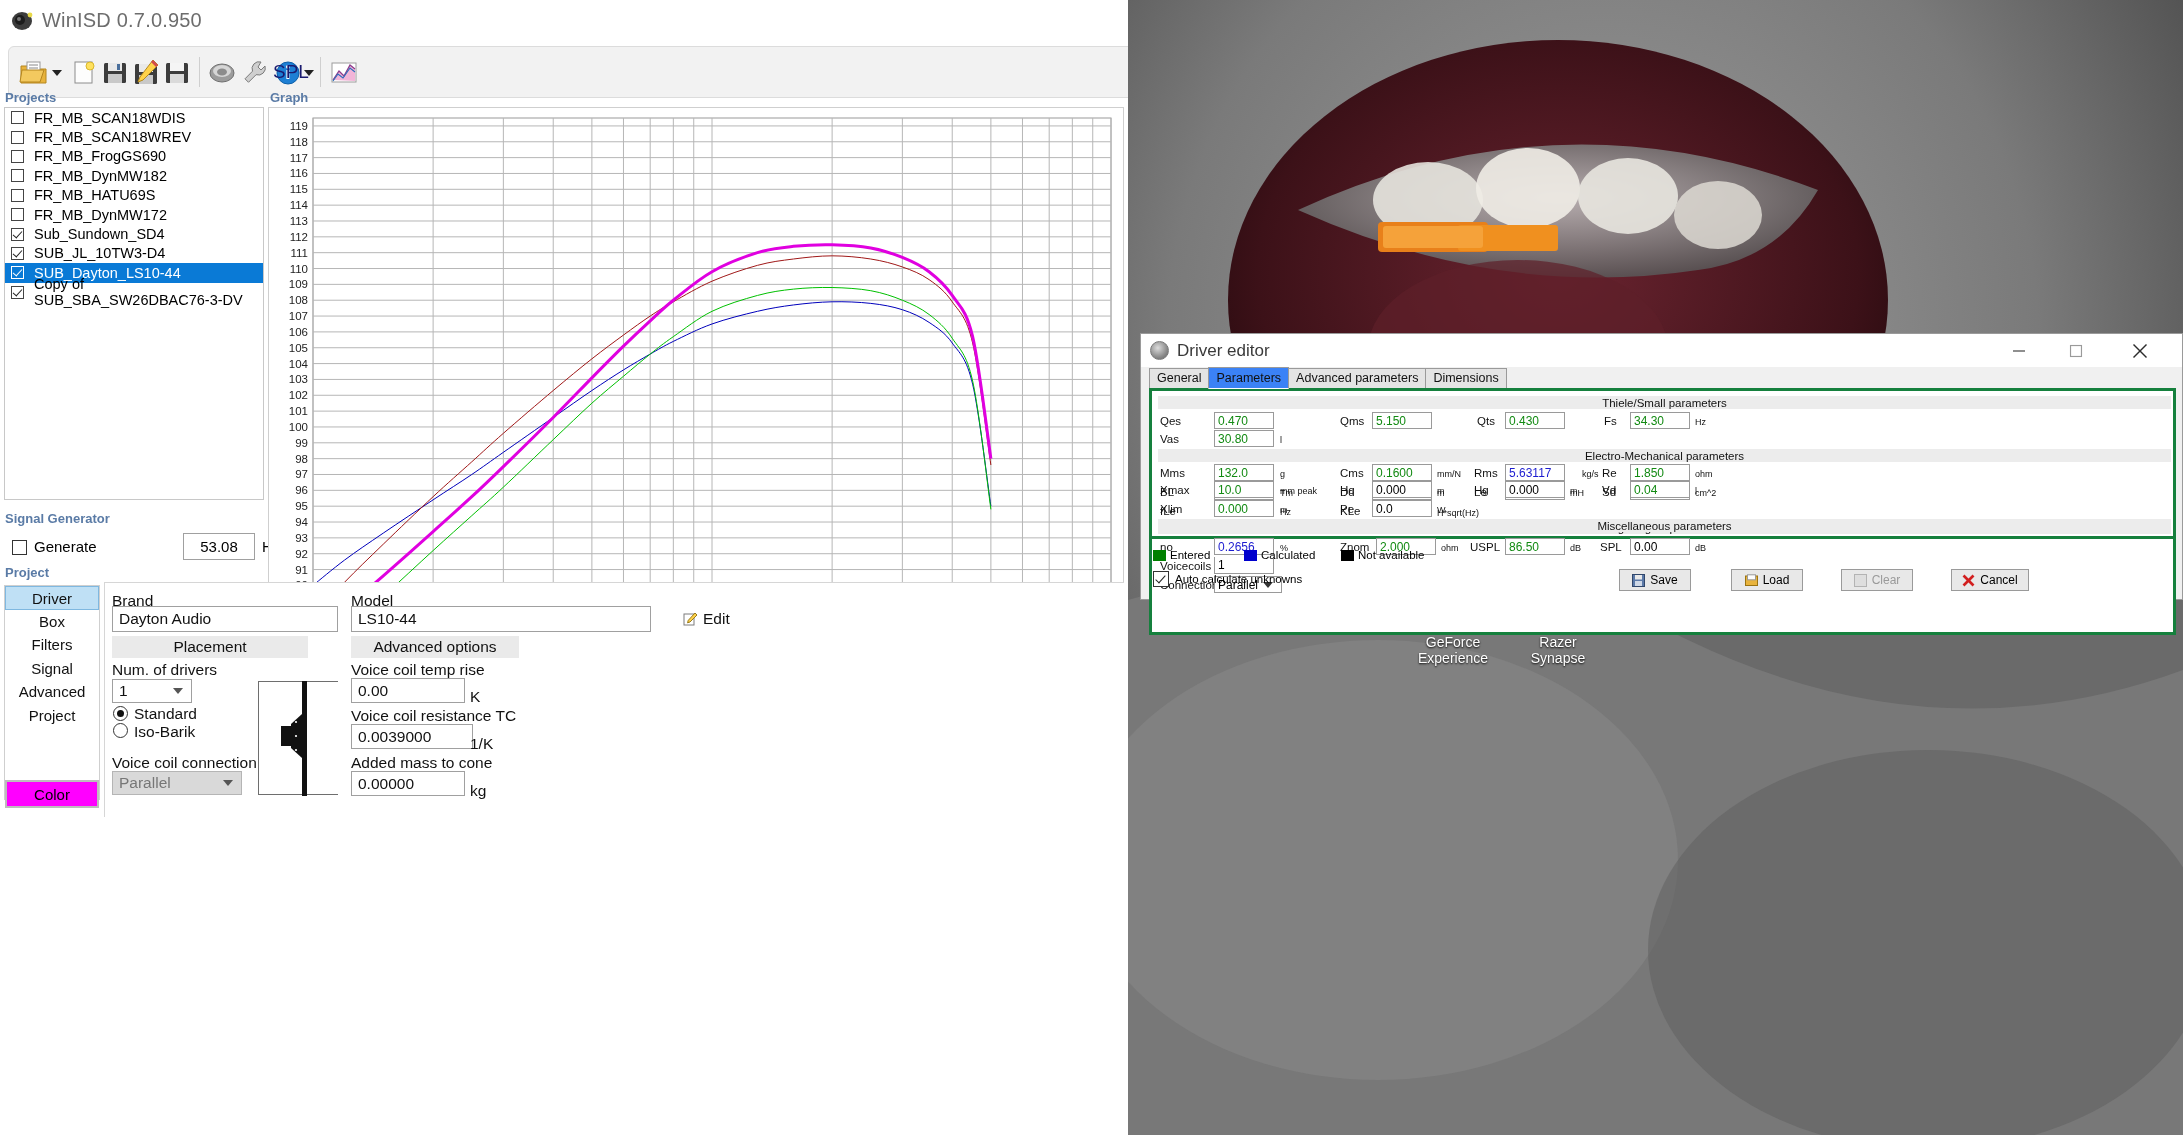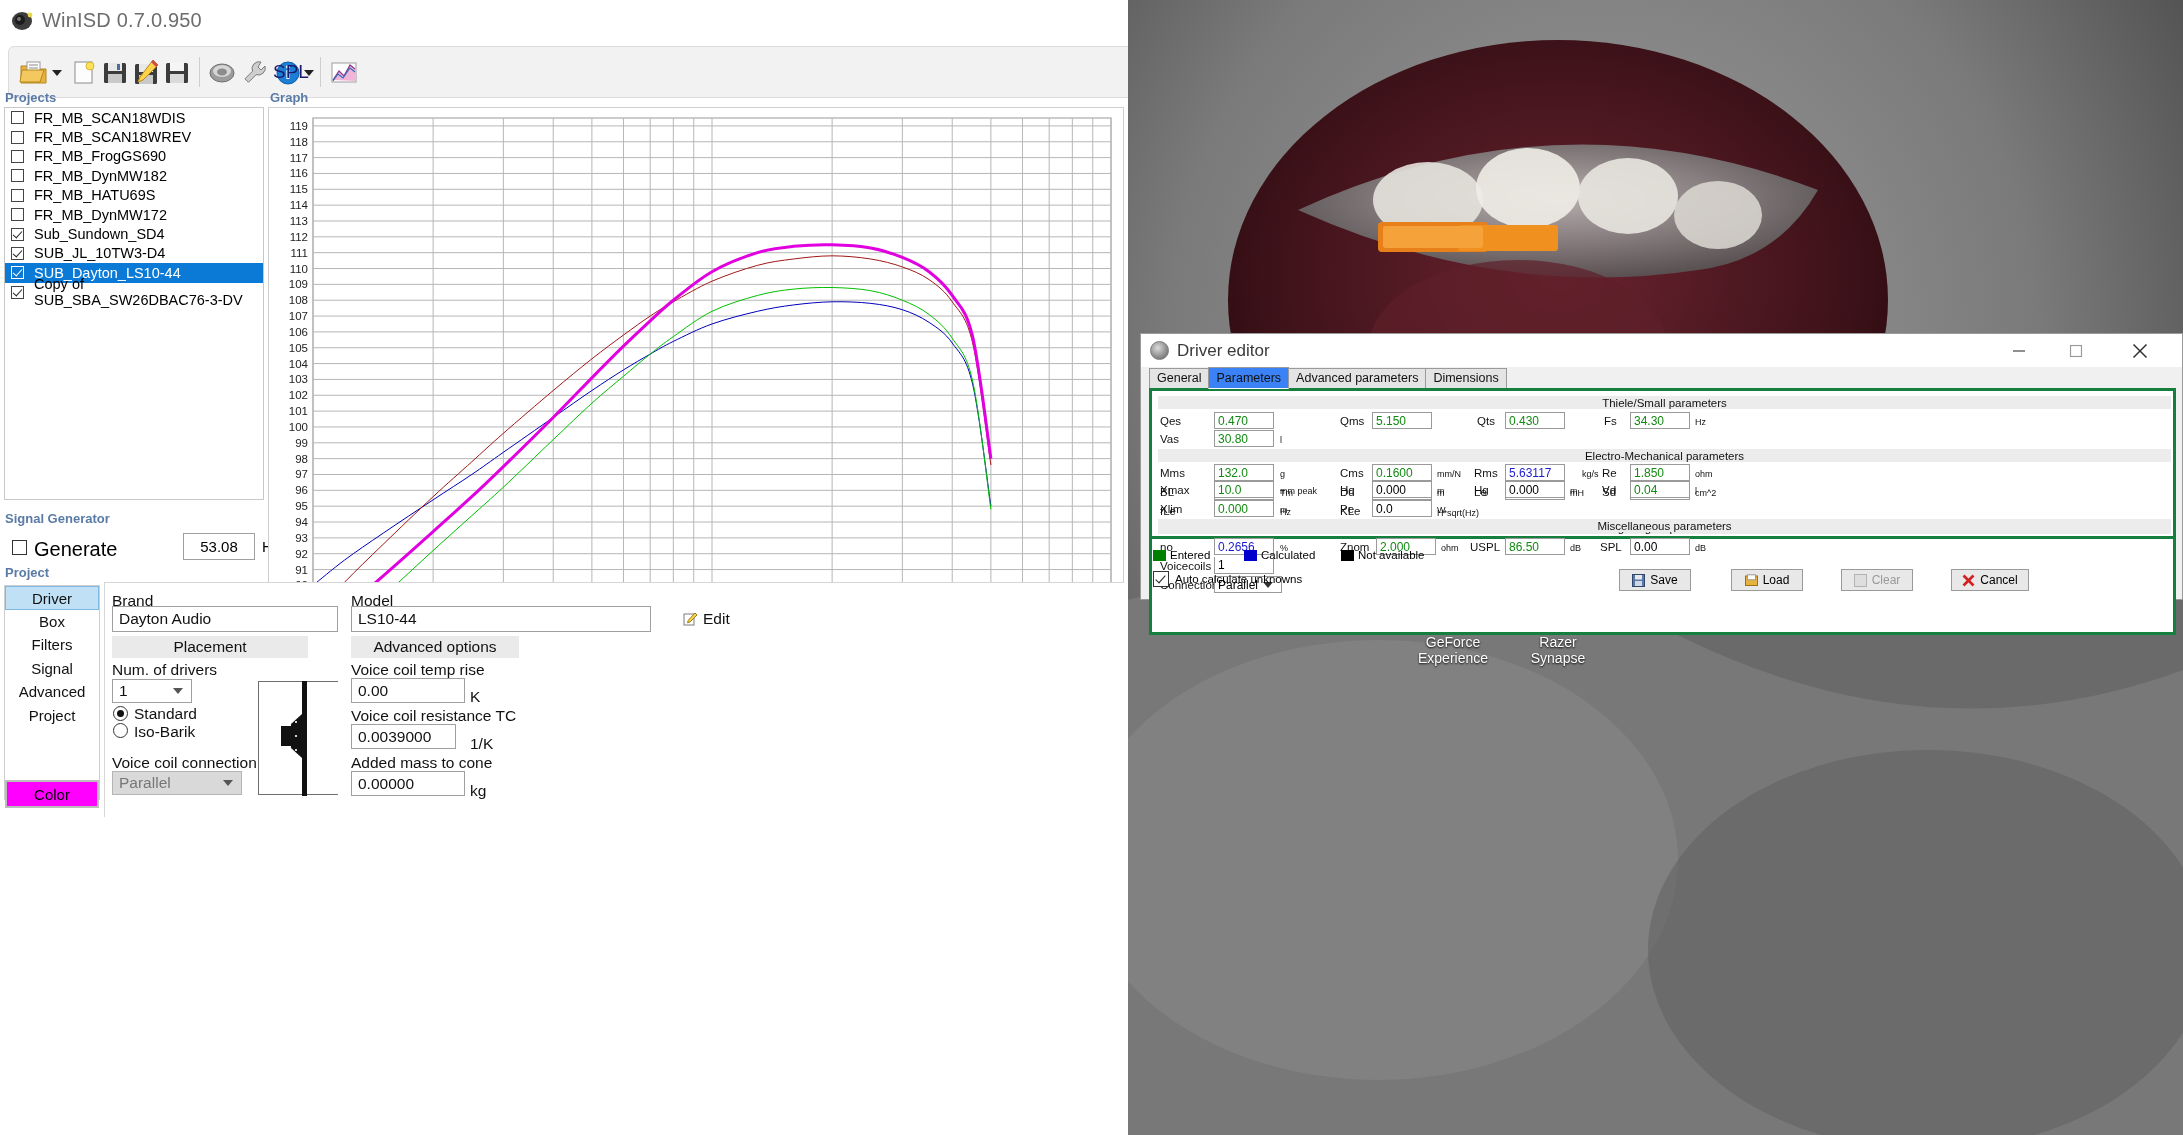--- a/index.html
+++ b/index.html
@@ -49,21 +49,21 @@
   .cbx { width:13px;height:13px;border:1px solid #444; background:#fff; margin-right:10px; position:relative; flex:0 0 auto;}
   .prow.sel .cbx { border-color:#fff; background:#0a7ad6; }
   .cbx.on::after {
     content:""; position:absolute; left:3px; top:0px; width:4px; height:8px;
     border:solid #222; border-width:0 1.6px 1.6px 0; transform:rotate(42deg);
   }
   .prow.sel .cbx.on::after { border-color:#ffffff; }
 
   
   .siggen-cb { position:absolute; left:12px; top:540px; width:15px;height:15px;border:1px solid #333;background:#fff; }
-  .siggen-lbl { position:absolute; left:34px; top:538px; font-size:20px; }
+  .siggen-lbl { position:absolute; left:34px; top:538px; font-size:15px; }
   .freq-box {
     position:absolute; left:183px; top:533px; width:72px; height:27px;
     border:1px solid #a0a0a0; background:#fff; font-size:15px;
     display:flex; align-items:center; justify-content:center;
   }
   .hz-lbl { position:absolute; left:262px; top:538px; font-size:15px; }
 
   
   .ptabs { position:absolute; left:4px; top:585px; width:96px; height:215px; border:1px solid #cfcfcf; background:#fff; }
   .ptab { height:23.5px; line-height:23.5px; text-align:center; font-size:15px; color:#111; }
@@ -466,21 +466,21 @@
       <circle cx="21" cy="24" r="1.1" fill="#fff"></circle>
       <circle cx="21" cy="38" r="1.1" fill="#fff"></circle>
     </svg>
   </div>
 
   <div class="fl" style="left:351px; top:661px;">Voice coil temp rise</div>
   <div class="inp" style="left:351px; top:678px; width:114px; height:25px;">0.00</div>
   <div class="fl" style="left:470px; top:688px;">K</div>
 
   <div class="fl" style="left:351px; top:707px;">Voice coil resistance TC</div>
-  <div class="inp" style="left:351px; top:724px; width:105px; height:25px;">0.0039000</div>
+  <div class="inp" style="left:351px; top:724px; width:122px; height:25px;">0.0039000</div>
   <div class="fl" style="left:470px; top:735px;">1/K</div>
 
   <div class="fl" style="left:351px; top:754px;">Added mass to cone</div>
   <div class="inp" style="left:351px; top:771px; width:114px; height:25px;">0.00000</div>
   <div class="fl" style="left:470px; top:782px;">kg</div>
 </div>
 
 <div id="wall">
   <svg width="1055" height="1135" viewBox="0 0 1055 1135" preserveAspectRatio="none">
     <defs>

